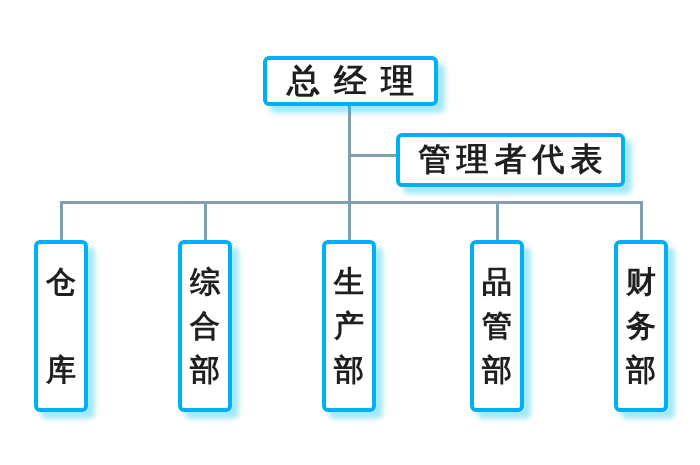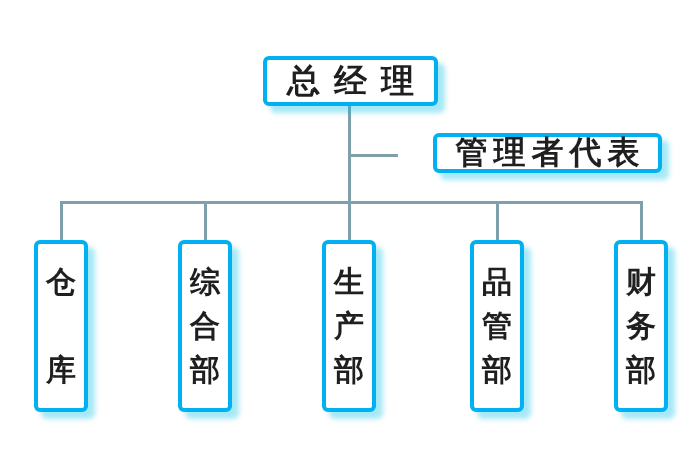--- a/index.html
+++ b/index.html
@@ -28,22 +28,22 @@
     justify-content: center;
     color: var(--text, #1f1f1f);
     font-weight: bold;
   }
   .node-root {
     left: 263px; top: 56px; width: 175px; height: 50px;
     font-size: 33px; letter-spacing: 14px;
   }
   .node-root .label-h { padding-left: 14px; }
   .node-rep {
-    left: 396px; top: 133px; width: 229px; height: 40px;
-    font-size: 32px; letter-spacing: 6px; margin-left: 37px;
+    left: 396px; top: 133px; width: 229px; height: 54px;
+    font-size: 32px; letter-spacing: 6px;
   }
   .node-rep .label-h { padding-left: 6px; }
   .node-dept {
     top: 240px; width: 54px; height: 172px;
     font-size: 30px;
   }
   .label-h { white-space: nowrap; }
   .label-v {
     display: flex;
     flex-direction: column;

